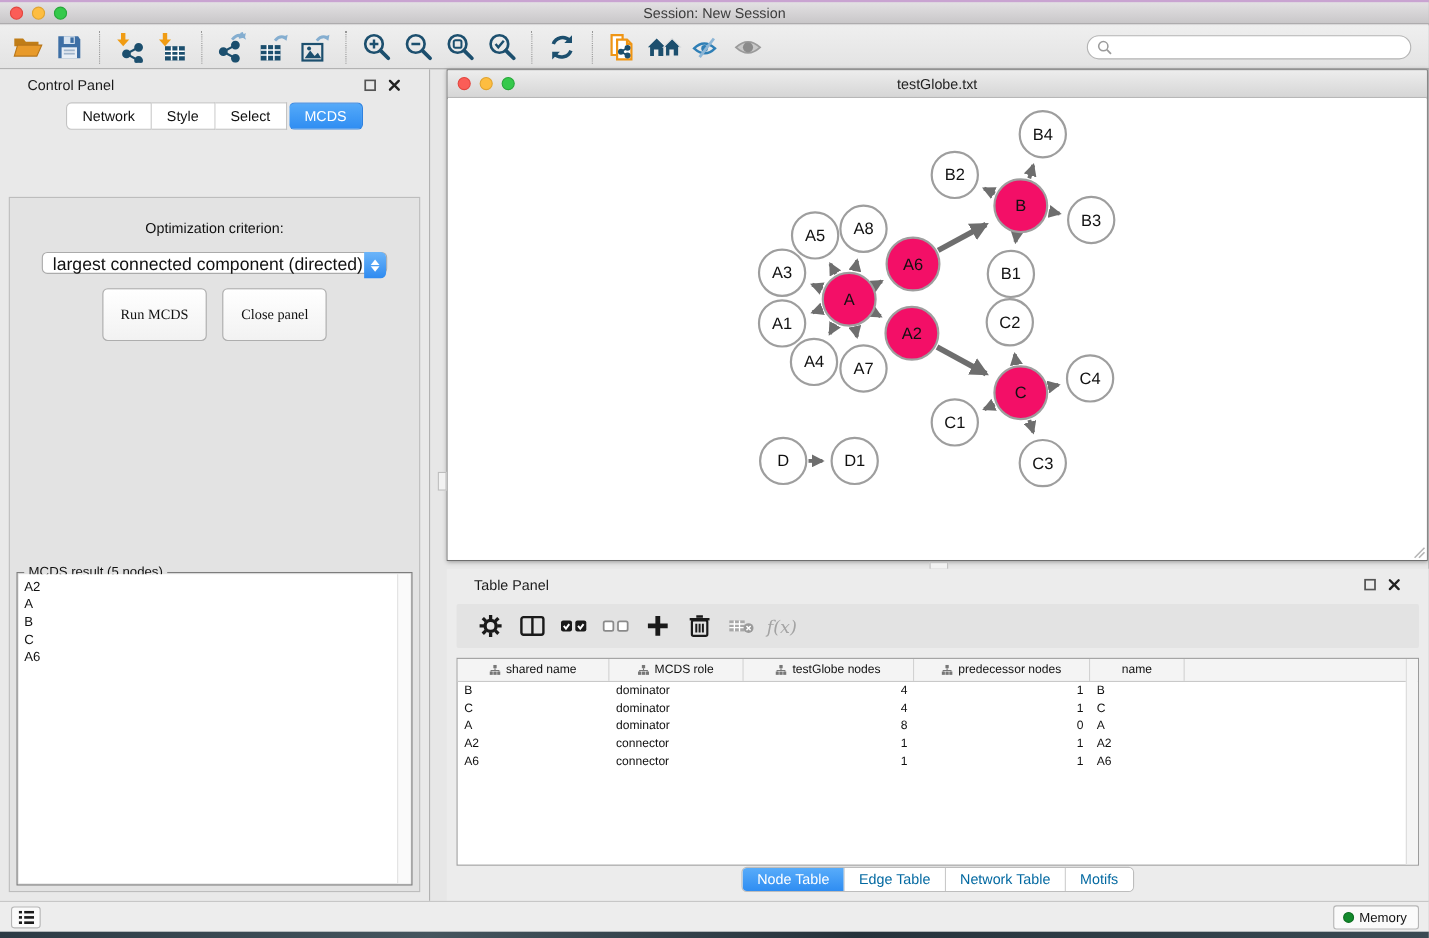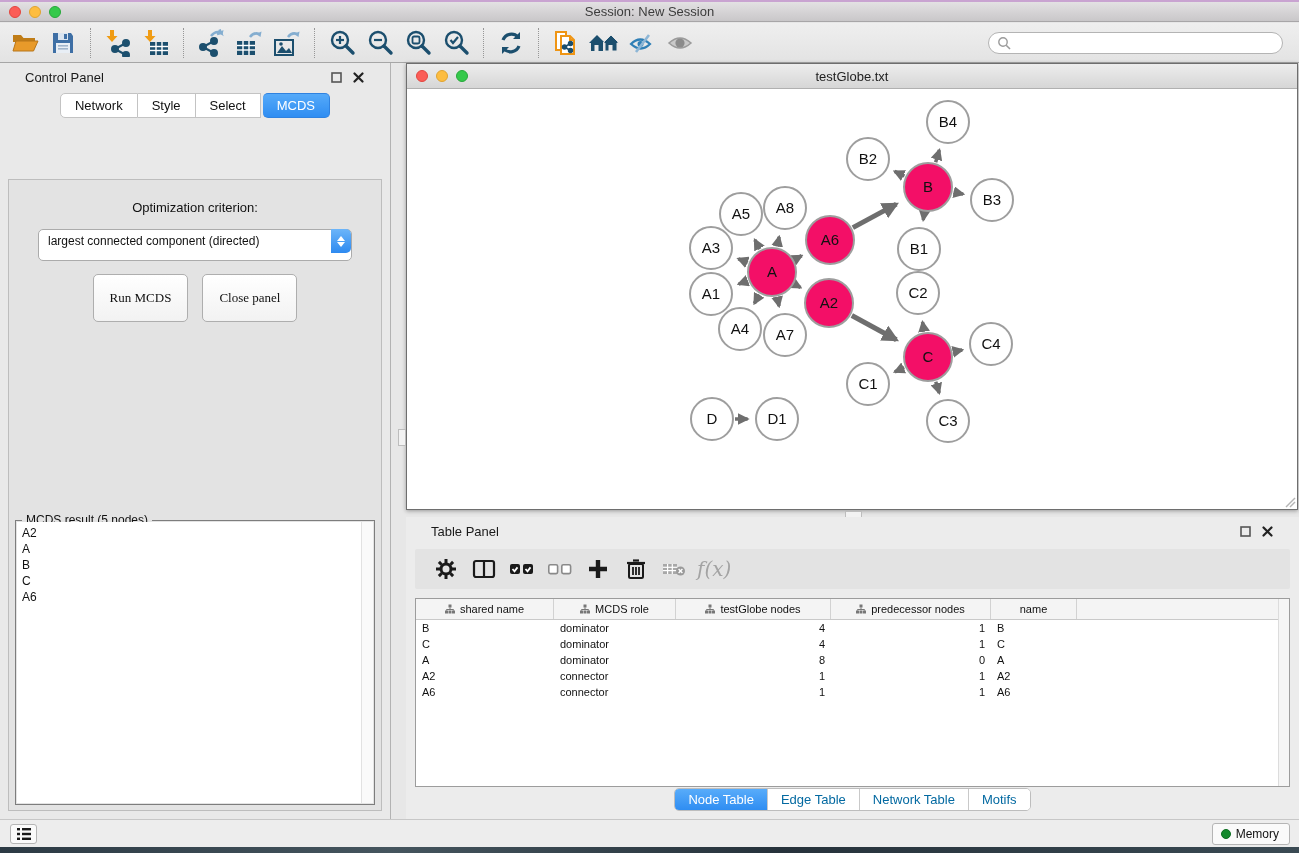--- a/index.html
+++ b/index.html
@@ -54,23 +54,23 @@
   .cp-tab.active {
     background:linear-gradient(#55aaf9,#2f8df2); color:#fff; border-color:#2f82e0;
     border-radius:5px; margin-left:2px;
   }
   .cp-body {
     position:absolute; top:116px; left:8px; right:8px; bottom:8px;
     background:#e3e3e3; border:1px solid #bdbdbd;
   }
   .opt-label { text-align:center; font-size:13px; margin-top:20px; }
   .combo {
-    position:relative; margin:14px auto 0 auto; width:314px; height:32px;
+    position:relative; margin:14px auto 0 auto; width:314px; height:20px;
     background:#fff; border:1px solid #ababab; border-radius:5px;
-    font-size:12px; line-height:22px; padding-left:9px; cursor:default;
+    font-size:16px; line-height:22px; padding-left:9px; cursor:default;
   }
   .combo-step {
     position:absolute; right:0; top:-1px; width:20px; height:24px;
     background:linear-gradient(#6cb5f9,#2e8af0); border-radius:0 5px 5px 0;
     display:flex; flex-direction:column; align-items:center; justify-content:center; gap:1px;
   }
   .chev { width:0; height:0; border-left:4px solid transparent; border-right:4px solid transparent; }
   .chev.up { border-bottom:5px solid #fff; }
   .chev.down { border-top:5px solid #fff; }
   .btn-row { display:flex; justify-content:center; gap:14px; margin-top:13px; }
@@ -106,21 +106,21 @@
   .grip { position:absolute; right:1px; bottom:1px; width:12px; height:12px; }
   .v-handle { position:absolute; left:398px; top:429px; width:8px; height:17px; background:#f2f2f2; border:1px solid #bdbdbd; }
   .h-handle { position:absolute; left:845px; top:511px; width:17px; height:7px; background:#f2f2f2; border:1px solid #bdbdbd; }
   
   .table-panel { position:absolute; left:406px; top:517px; right:0; bottom:34px; background:#ececec; }
   .tp-toolbar {
     position:absolute; top:32px; left:9px; right:9px; height:40px;
     background:#e3e3e3; border-radius:2px; display:flex; align-items:center; gap:0; padding-left:12px;
   }
   .tp-btn { width:38px; height:34px; display:flex; align-items:center; justify-content:center; }
-  .fx { font-family:"DejaVu Serif", serif; font-style:italic; font-size:20px; color:#a3a3a3; padding-left:4px; }
+  .fx { font-family:"DejaVu Serif", serif; font-style:italic; font-size:16px; color:#a3a3a3; padding-left:4px; }
   .tp-table {
     position:absolute; top:81px; left:9px; right:9px; height:189px;
     background:#fff; border:1px solid #9c9c9c; overflow:hidden; font-size:11px;
   }
   .thead { display:flex; height:21px; background:#f4f4f4; border-bottom:1px solid #c9c9c9; }
   .th {
     display:flex; align-items:center; justify-content:center; gap:5px;
     border-right:1px solid #d2d2d2; color:#111; font-size:11px;
   }
   .tbody .tr { display:flex; height:16px; align-items:center; }

